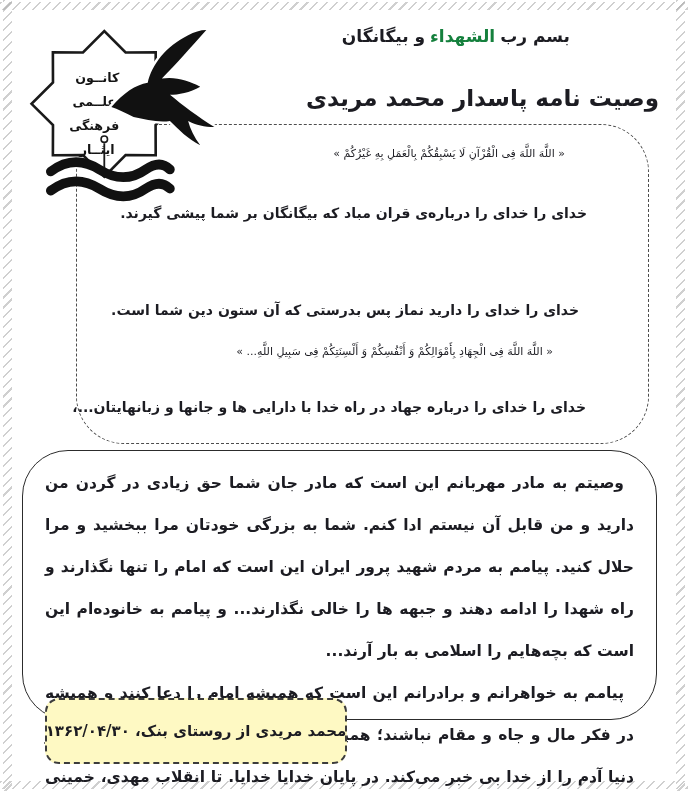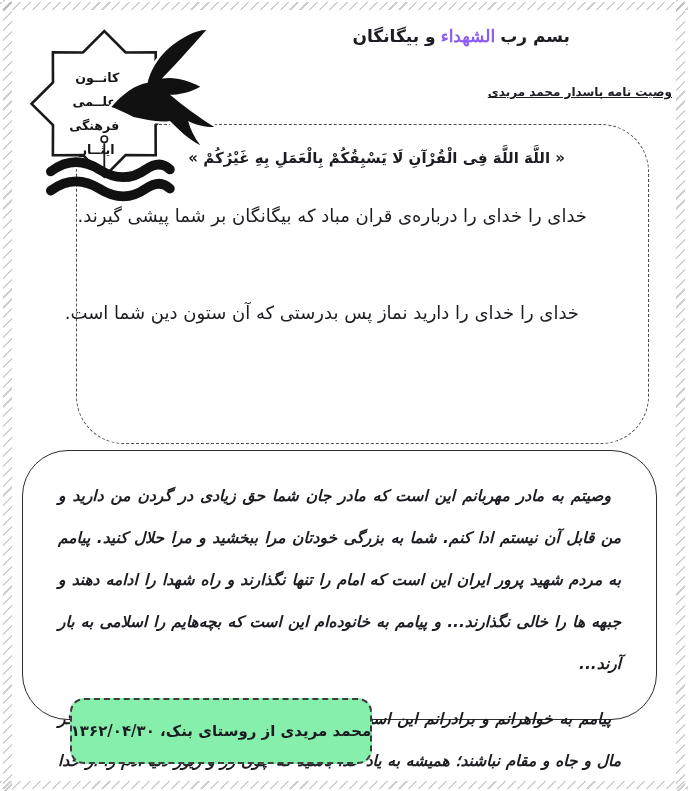--- a/index.html
+++ b/index.html
@@ -19,73 +19,71 @@
   .edge-left{left:3px;top:0;bottom:0;width:9px;}
   .edge-right{right:3px;top:0;bottom:0;width:9px;}
   .edge-top{top:2px;left:0;right:0;height:8px;}
   .edge-bottom{bottom:2px;left:0;right:0;height:8px;}
 
   .bismillah{
     position:absolute;top:26px;right:118px;
     display:flex;gap:5px;
     font-size:17px;font-weight:bold;white-space:nowrap;
   }
-  .bismillah .red{color:#8b5cf6;font-family:Liberation Serif, serif;}
+  .bismillah .red{color:#15803d;}
 
   .doc-title{
-    position:absolute;top:85px;right:16px;
-    font-size:12px;font-weight:bold;white-space:nowrap;text-decoration:underline;
+    position:absolute;top:85px;right:29px;
+    font-size:23px;font-weight:bold;white-space:nowrap;
   }
 
   .quote-box{
     position:absolute;left:76px;top:124px;width:571px;height:318px;
     border:1.5px dashed #4d4d4d;border-radius:48px;
     background:transparent;
   }
   .q-ar{
-    position:absolute;font-size:15px;font-weight:bold;white-space:nowrap;line-height:1.9;
+    position:absolute;font-size:11px;font-weight:normal;white-space:nowrap;line-height:1.9;
   }
   .q-fa{
-    position:absolute;font-size:18px;font-weight:normal;white-space:nowrap;line-height:1.6;
+    position:absolute;font-size:14px;font-weight:bold;white-space:nowrap;line-height:1.6;
   }
   .q1a{top:144px;right:123px;}
   .q1f{top:202px;right:101px;}
   .q2a{top:242px;right:200px;}
   .q2f{top:299px;right:109px;}
   .q3a{top:342px;right:135px;}
   .q3f{top:396px;right:102px;}
 
   .logo{position:absolute;left:26px;top:18px;width:198px;height:202px;}
   .logo text{font-family:"DejaVu Sans",sans-serif;font-weight:bold;font-size:12.5px;fill:#141414;}
 
   .will-box{
     position:absolute;left:22px;top:450px;width:635px;height:270px;
     border:1.6px solid #2c2c2c;border-radius:46px;
     box-sizing:border-box;
     padding:11px 22px 0 22px;
     background:#fff;
   }
   .will-box p{
-    margin:13px;
+    margin:0;
     font-size:15.5px;font-weight:bold;
     line-height:42px;
     text-align:justify;
     text-indent:10px;
-    font-style:italic;
   }
   .will-box p + p{margin-top:0px;}
 
   .signature-box{
     position:absolute;left:45px;top:698px;width:298px;height:62px;
     border:2px dashed #3c3c3c;border-radius:14px;
-    background:#86efac;
+    background:#fef9c3;
     display:flex;align-items:center;justify-content:center;
     font-size:15px;font-weight:bold;white-space:nowrap;
     z-index:5;
-    margin-left:25px;
   }
 </style>
 </head>
 <body>
 
 <div class="page">
 
   <div class="edge-strip edge-left"></div>
   <div class="edge-strip edge-right"></div>
   <div class="edge-strip edge-top"></div>
@@ -97,20 +95,22 @@
     <span>و بیگانگان</span>
   </div>
 
   <div class="doc-title">وصیت نامه پاسدار محمد مریدی</div>
 
   <div class="quote-box"></div>
 
   <div class="q-ar q1a">« اللَّهَ اللَّهَ فِی الْقُرْآنِ لَا یَسْبِقُکُمْ بِالْعَمَلِ بِهِ غَیْرُکُمْ »</div>
   <div class="q-fa q1f">خدای را خدای را درباره‌ی قران مباد که بیگانگان بر شما پیشی گیرند.</div>
   <div class="q-fa q2f">خدای را خدای را دارید نماز پس بدرستی که آن ستون دین شما است.</div>
+  <div class="q-ar q3a">« اللَّهَ اللَّهَ فِی الْجِهَادِ بِأَمْوَالِکُمْ وَ أَنْفُسِکُمْ وَ أَلْسِنَتِکُمْ فِی سَبِیلِ اللَّهِ... »</div>
+  <div class="q-fa q3f">خدای را خدای را درباره جهاد در راه خدا با دارایی ها و جانها و زبانهایتان...،</div>
 
   <svg class="logo" viewBox="0 0 195 200" aria-hidden="true">
 
     <polygon points="149,85 127.8,106.1 127.9,135.9 98.1,135.8 77,157 55.9,135.8 26.1,135.9 26.2,106.1 5,85 26.2,63.9 26.1,34.1 55.9,34.2 77,13 98.1,34.2 127.9,34.1 127.8,63.9" fill="#ffffff" stroke="#1a1a1a" stroke-width="2.6"></polygon>
     <text x="70" y="63" text-anchor="middle">کانــون</text>
     <text x="67" y="87" text-anchor="middle">علــمی</text>
     <text x="67" y="111" text-anchor="middle">فرهنگی</text>
     <text x="70" y="135" text-anchor="middle">ایثــار</text>
 
     <circle cx="77" cy="120" r="3.2" fill="none" stroke="#1a1a1a" stroke-width="1.6"></circle>

